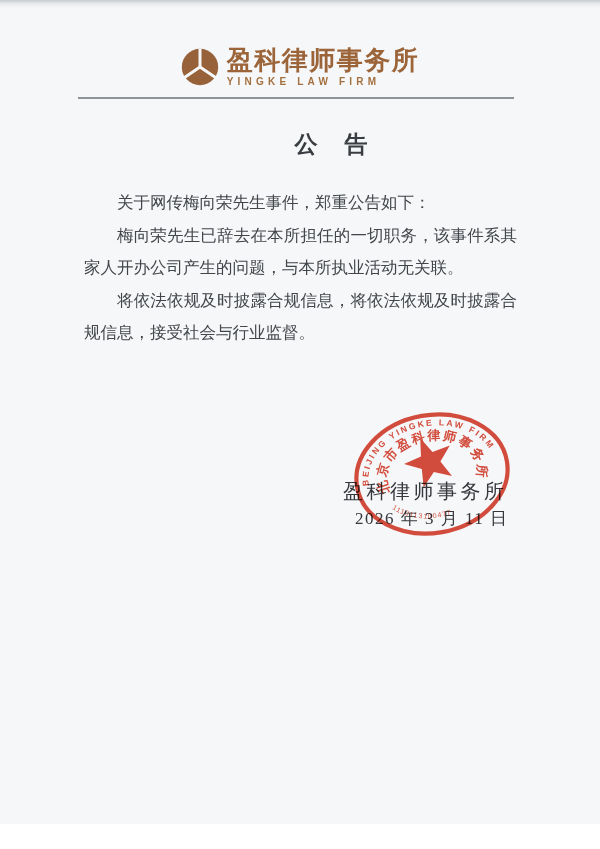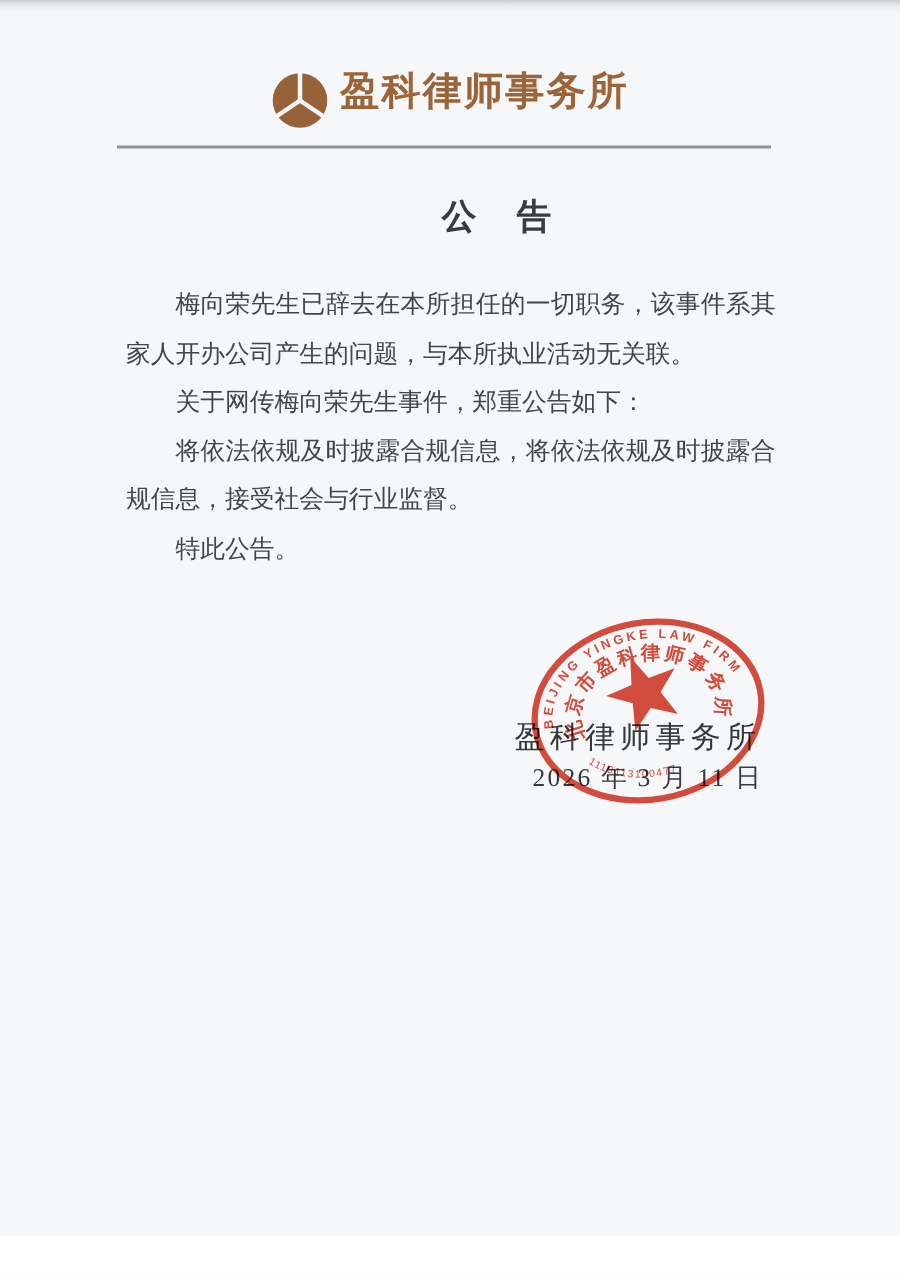--- a/index.html
+++ b/index.html
@@ -74,32 +74,32 @@
     <svg class="logo-icon" viewBox="0 0 38 38">
       <circle cx="19" cy="19" r="18.2" fill="#97613a"></circle>
       <g stroke="#f5f7f8" stroke-width="3" stroke-linecap="butt">
         <line x1="19" y1="19" x2="19" y2="0.5"></line>
         <line x1="19" y1="19" x2="3.5" y2="29.5"></line>
         <line x1="19" y1="19" x2="34.5" y2="29.5"></line>
       </g>
     </svg>
     <div class="brand-text">
       <div class="brand-cn">盈科律师事务所</div>
+      <div class="brand-en">YINGKE LAW FIRM</div>
     </div>
   </div>
 
   <div class="header-rule"></div>
 
   <div class="doc-title">公　告</div>
 
   <div class="body-text">
+    <p>关于网传梅向荣先生事件，郑重公告如下：</p>
     <p>梅向荣先生已辞去在本所担任的一切职务，该事件系其家人开办公司产生的问题，与本所执业活动无关联。</p>
-    <p>关于网传梅向荣先生事件，郑重公告如下：</p>
     <p>将依法依规及时披露合规信息，将依法依规及时披露合规信息，接受社会与行业监督。</p>
-    <p>特此公告。</p>
   </div>
 
   <div class="signature">盈科律师事务所</div>
   <div class="date-line">2026 年 3 月 11 日</div>
 
   <svg class="seal" viewBox="0 0 204 170">
     <defs>
       <path id="arcEn" d="M 37 84.3 A 64 48 0 1 1 163 84.3" fill="none"></path>
       <path id="arcCn" d="M 56.8 87.6 A 46 34 0 1 1 143.2 87.6" fill="none"></path>
       <path id="arcNum" d="M 52.5 101.2 A 58 44 0 0 0 147.5 101.2" fill="none"></path>

